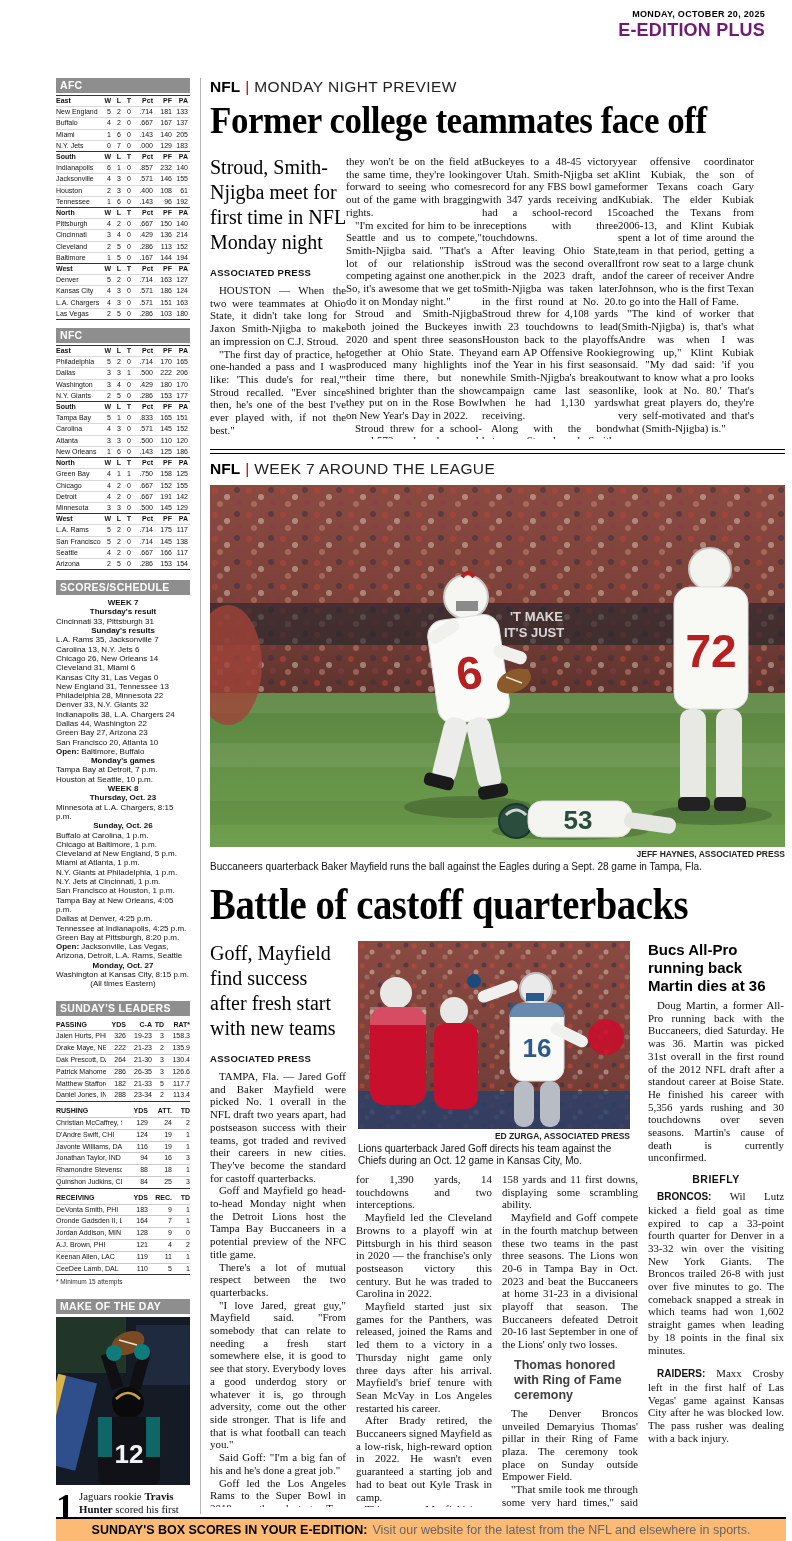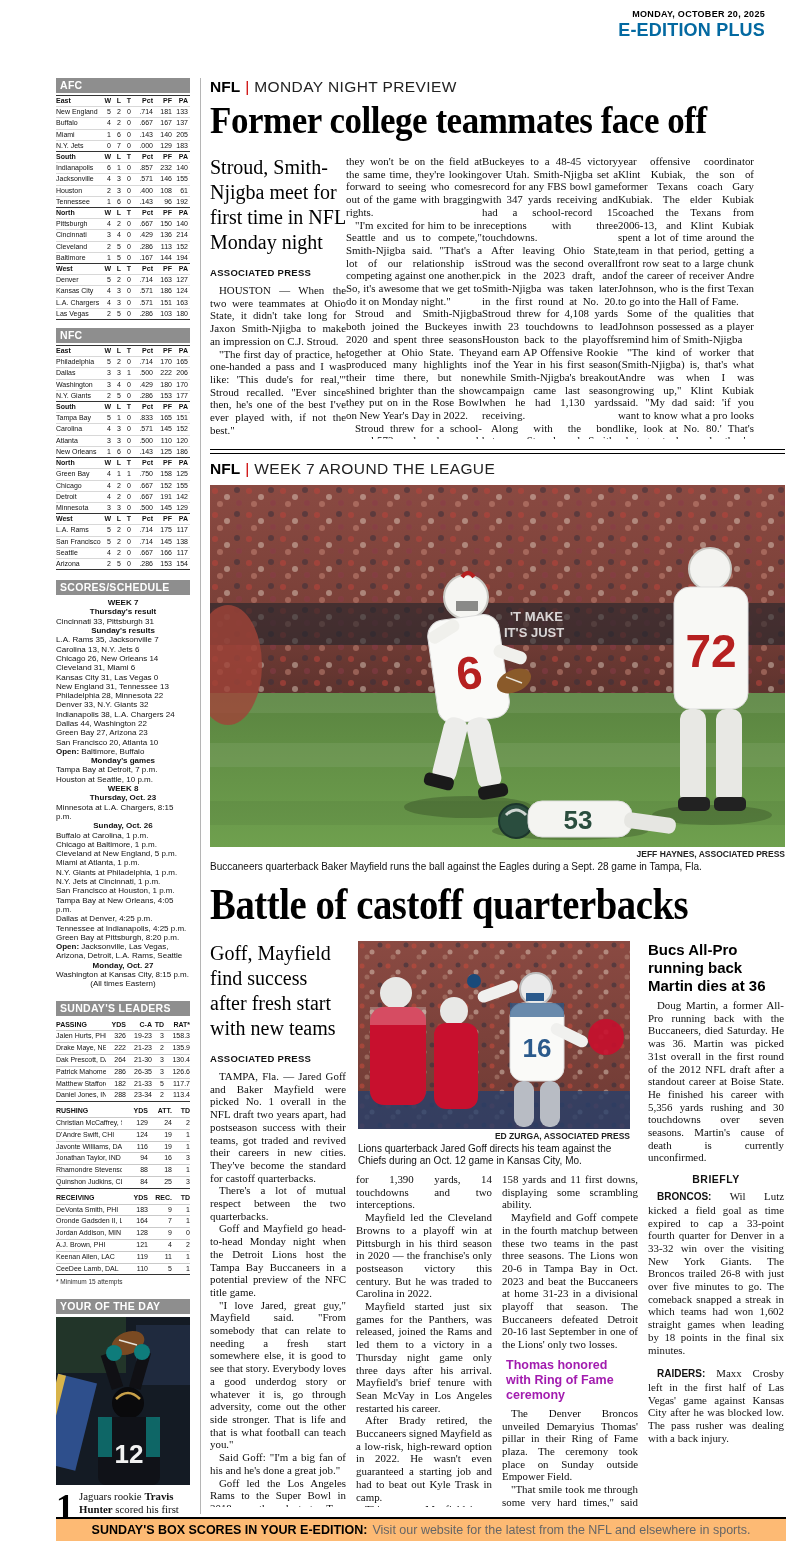--- a/index.html
+++ b/index.html
@@ -1,21 +1,21 @@
 <!DOCTYPE html>
 <html><head>
 <meta charset="utf-8">
 <style>
   html,body{margin:0;padding:0;background:#fff;}
   #page{position:relative;width:792px;height:1541px;background:#fff;overflow:hidden;
         font-family:"Liberation Sans",sans-serif;color:#111;}
   
   .masthead{position:absolute;top:8px;right:27px;text-align:right;}
   .m-date{font:700 9px/12px "Liberation Sans",sans-serif;letter-spacing:.3px;color:#000;}
-  .m-brand{font:700 18px/20px "Liberation Sans",sans-serif;letter-spacing:.2px;color:#0369a1;}
+  .m-brand{font:700 18px/20px "Liberation Sans",sans-serif;letter-spacing:.2px;color:#701a75;}
   
   .vdiv{position:absolute;left:200px;top:78px;width:1px;height:1436px;background:#b5b5b5;}
   
   .sidebar{position:absolute;left:56px;top:78px;width:134px;}
   .bar{background:#8e8e8e;color:#fff;font:700 10.5px/15px "Liberation Sans",sans-serif;
        height:15px;padding:0 4px;letter-spacing:.3px;margin-bottom:2px;}
   .st-head,.st-row{display:grid;grid-template-columns:45px 10px 10px 10px 22px 19px 16px;
        font:7px/10.2px "Liberation Sans",sans-serif;white-space:nowrap;}
   .st-head{font-weight:700;border-top:1px solid #333;}
   .st-row{border-top:1px solid #d8d8d8;}
@@ -60,21 +60,21 @@
   .dbl{border-top:1.5px solid #000;border-bottom:1.5px solid #000;height:3px;margin-top:10px;}
   .kicker2{margin-top:6px;}
   .photo-main{display:block;margin-top:8px;}
   .credit{font:700 8.5px/10px "Liberation Sans",sans-serif;text-align:right;color:#222;margin-top:2px;}
   .caption{font:10px/12px "Liberation Sans",sans-serif;color:#111;margin-top:2px;}
   .battle{display:flex;gap:10px;margin-top:12px;height:566px;overflow:hidden;}
   .mid{width:282px;flex:0 0 282px;display:flex;flex-direction:column;}
   .mid-photo{display:block;margin-left:2px;}
   .mid-cap{width:272px;margin-left:2px;}
   .mid-cols{display:flex;gap:10px;margin-top:6px;flex:1;overflow:hidden;}
-  .sub2{font:700 12.5px/15px "Liberation Sans",sans-serif;margin:7px 4px 4px;color:#a21caf;}
+  .sub2{font:700 12.5px/15px "Liberation Sans",sans-serif;margin:7px 12px 4px;color:#404040;}
   .martin-head{font:700 15px/18px "Liberation Sans",sans-serif;color:#000;margin-bottom:4px;}
   .briefly{font:700 10.5px/14px "Liberation Sans",sans-serif;text-align:center;margin:8px 0 4px;letter-spacing:.5px;}
   .brief{margin:0 0 11px;text-indent:9px;text-align:justify;font:10.9px/12.7px "Liberation Serif",serif;}
   .brief b{font-family:"Liberation Sans",sans-serif;font-size:10px;}
   
   .footer{position:absolute;left:56px;bottom:0;width:730px;height:22px;background:#fdba74;
           border-top:2.5px solid #000;display:flex;align-items:center;justify-content:center;}
   .footer .fb{font:700 12.5px "Liberation Sans",sans-serif;color:#000;margin-right:5px;}
   .footer .fr{font:12.5px "Liberation Sans",sans-serif;color:#666;}
 </style>
@@ -743,21 +743,21 @@
             <span class="ld-name">CeeDee Lamb, DAL</span>
             <span class="num">110</span>
             <span class="num">5</span>
             <span class="num">1</span>
           </div>
 
       </div>
     </div>
     <div class="footnote">* Minimum 15 attempts</div>
 
-    <div class="bar statbar">YOUR OF THE DAY</div>
+    <div class="bar statbar">MAKE OF THE DAY</div>
     <svg class="stat-photo" width="134" height="168" viewBox="0 0 134 168">
       <rect width="134" height="168" fill="#141b24"></rect>
       <rect x="0" y="0" width="70" height="56" fill="#28402c" opacity=".7"></rect>
       <rect x="80" y="8" width="54" height="60" fill="#24304a" opacity=".7"></rect>
       <rect x="-8" y="60" width="40" height="90" fill="#2e4f8c" transform="rotate(14 10 100)"></rect>
       <rect x="-8" y="60" width="8" height="90" fill="#d8b44a" transform="rotate(14 10 100)"></rect>
       <ellipse cx="72" cy="26" rx="17" ry="11" fill="#7a4a22" transform="rotate(-22 72 26)"></ellipse>
       <line x1="63" y1="23" x2="81" y2="28" stroke="#e8e4da" stroke-width="1.4"></line>
       <rect x="50" y="36" width="12" height="36" fill="#101014" transform="rotate(-18 56 54)"></rect>
       <rect x="78" y="34" width="12" height="38" fill="#101014" transform="rotate(16 84 53)"></rect>
@@ -796,21 +796,20 @@
           <p class="bp">Stroud and Smith-Njigba both joined the Buckeyes in 2020 and spent three seasons together at Ohio State. They produced many highlights in their time there, but none shined brighter than the show they put on in the Rose Bowl on New Year's Day in 2022.</p>
           <p class="bp">Stroud threw for a school-record 573 yards and a record-tying six touchdowns to lead the</p>
       </div>
       <div class="col cont">
         <p class="bp">Buckeyes to a 48-45 victory over Utah. Smith-Njigba set a record for any FBS bowl game with 347 yards receiving and had a school-record 15 receptions with three touchdowns.</p>
           <p class="bp">After leaving Ohio State, Stroud was the second overall pick in the 2023 draft, and Smith-Njigba was taken later in the first round at No. 20. Stroud threw for 4,108 yards with 23 touchdowns to lead Houston back to the playoffs and earn AP Offensive Rookie of the Year in his first season while Smith-Njigba's breakout campaign came last season when he had 1,130 yards receiving.</p>
           <p class="bp">Along with the bond between Stroud and Smith-Njigba, the Texans and the Seahawks are also connected through first</p>
       </div>
       <div class="col cont">
         <p class="bp">year offensive coordinator Klint Kubiak, the son of former Texans coach Gary Kubiak. The elder Kubiak coached the Texans from 2006-13, and Klint Kubiak spent a lot of time around the team in that period, getting a front row seat to a large chunk of the career of receiver Andre Johnson, who is the first Texan to go into the Hall of Fame.</p>
-          <p class="bp">Some of the qualities that Johnson possessed as a player remind him of Smith-Njigba</p>
           <p class="bp">"The kind of worker that (Smith-Njigba) is, that's what Andre was when I was growing up," Klint Kubiak said. "My dad said: 'if you want to know what a pro looks like, look at No. 80.' That's what great players do, they're very self-motivated and that's what (Smith-Njigba) is."</p>
       </div>
     </div>
 
     <div class="dbl"></div>
 
     <div class="kicker kicker2">
       <span>NFL</span><span class="sep">|</span><span class="rest">WEEK 7 AROUND THE LEAGUE</span>
     </div>
 
@@ -880,22 +879,22 @@
     <div class="credit">JEFF HAYNES, ASSOCIATED PRESS</div>
     <div class="caption">Buccaneers quarterback Baker Mayfield runs the ball against the Eagles during a Sept. 28 game in Tampa, Fla.</div>
 
     <div class="headline2">Battle of castoff quarterbacks</div>
 
     <div class="battle">
       <div class="col">
         <div class="subhead">Goff, Mayfield find success after fresh start with new teams</div>
         <div class="byline">ASSOCIATED PRESS</div>
         <p class="bp">TAMPA, Fla. — Jared Goff and Baker Mayfield were picked No. 1 overall in the NFL draft two years apart, had postseason success with their teams, got traded and revived their careers in new cities. They've become the standard for castoff quarterbacks.</p>
+          <p class="bp">Goff and Mayfield go head-to-head Monday night when the Detroit Lions host the Tampa Bay Buccaneers in a potential preview of the NFC title game.</p>
           <p class="bp">There's a lot of mutual respect between the two quarterbacks.</p>
-          <p class="bp">Goff and Mayfield go head-to-head Monday night when the Detroit Lions host the Tampa Bay Buccaneers in a potential preview of the NFC title game.</p>
           <p class="bp">"I love Jared, great guy," Mayfield said. "From somebody that can relate to needing a fresh start somewhere else, it is good to see that story. Everybody loves a good underdog story or whatever it is, go through adversity, come out the other side stronger. That is life and that is what football can teach you."</p>
           <p class="bp">Said Goff: "I'm a big fan of his and he's done a great job."</p>
           <p class="bp">Goff led the Los Angeles Rams to the Super Bowl in 2018 — they lost to Tom Brady and the New England Patriots. He made two Pro Bowls in his five seasons with the Rams but was traded to the Lions in a deal for Matthew Stafford in 2021. While Stafford led Los Angeles to a Super Bowl victory in his first season, Goff was supposed to be just a stopgap solution in Detroit.</p>
       </div>
 
       <div class="mid">
         <svg class="mid-photo" width="272" height="188" viewBox="0 0 272 188">
           <defs>
             <linearGradient id="crowd2" x1="0" y1="0" x2="0" y2="1">
               <stop offset="0" stop-color="#8a4a42"></stop>

